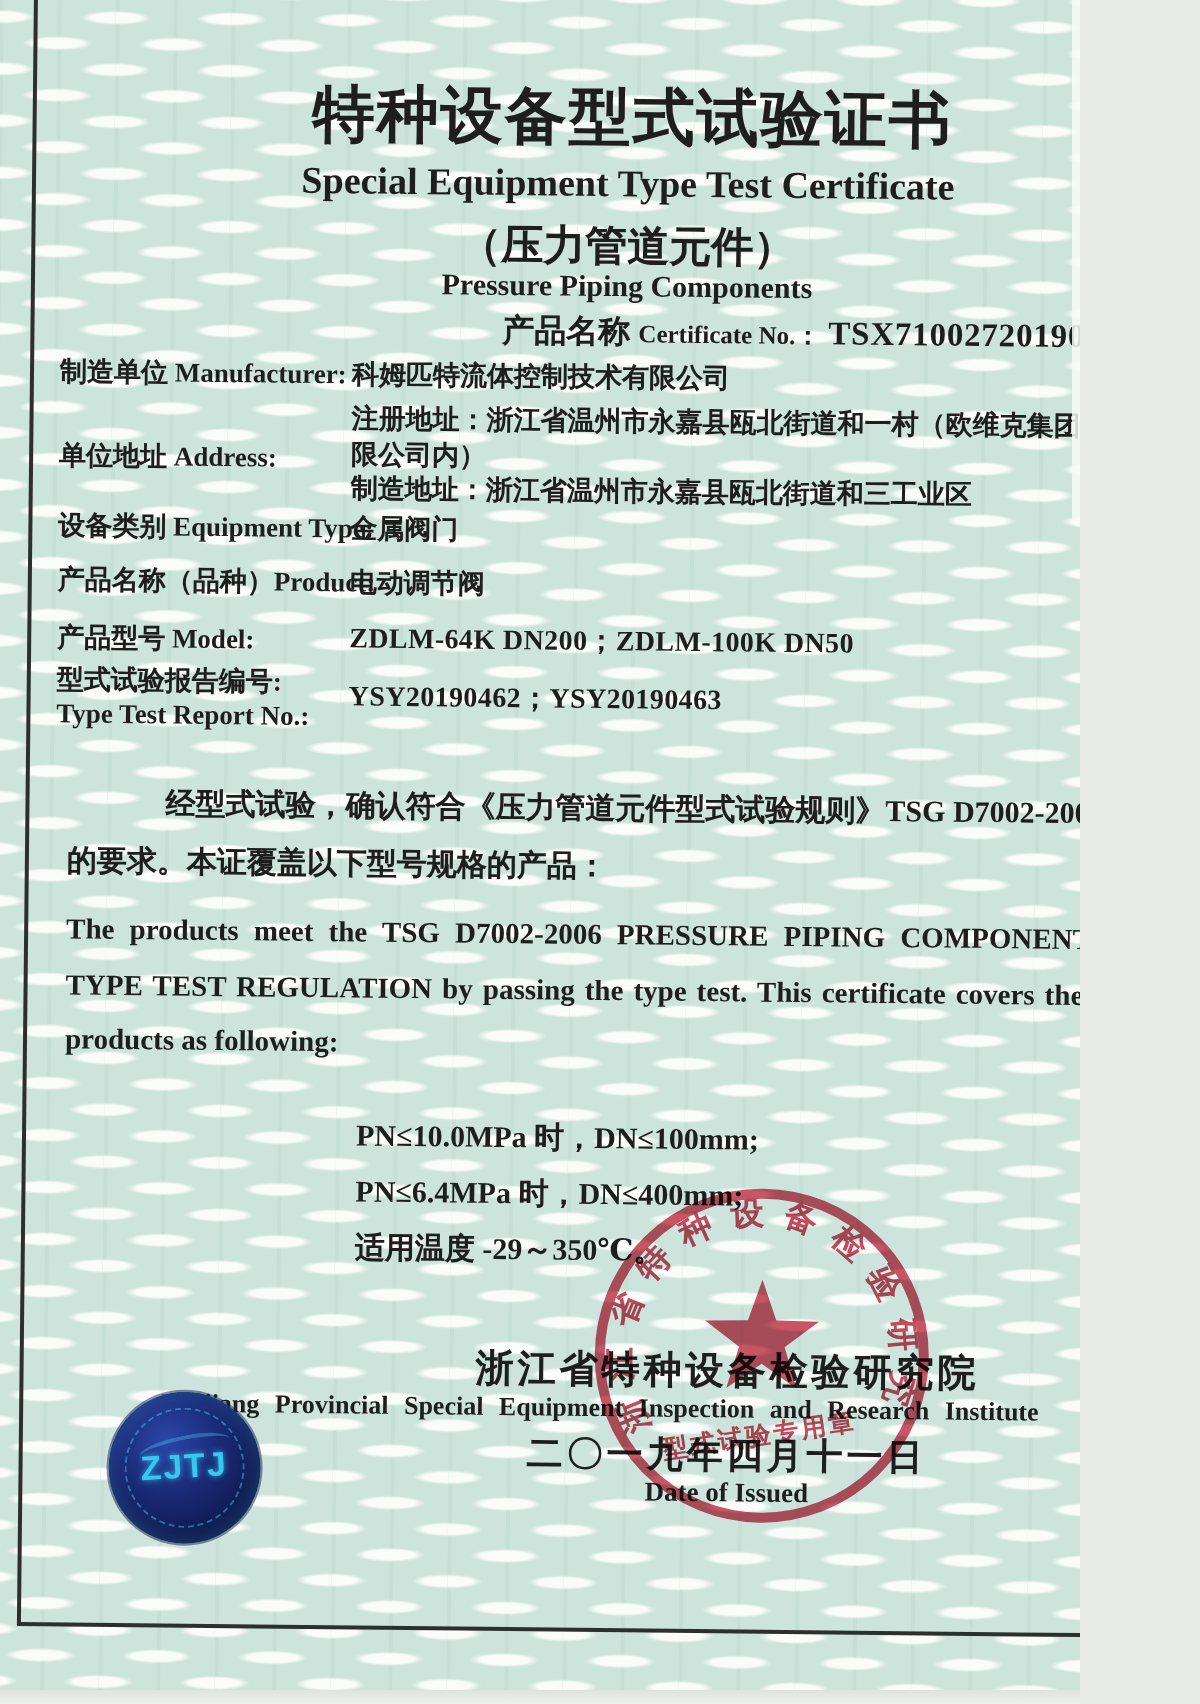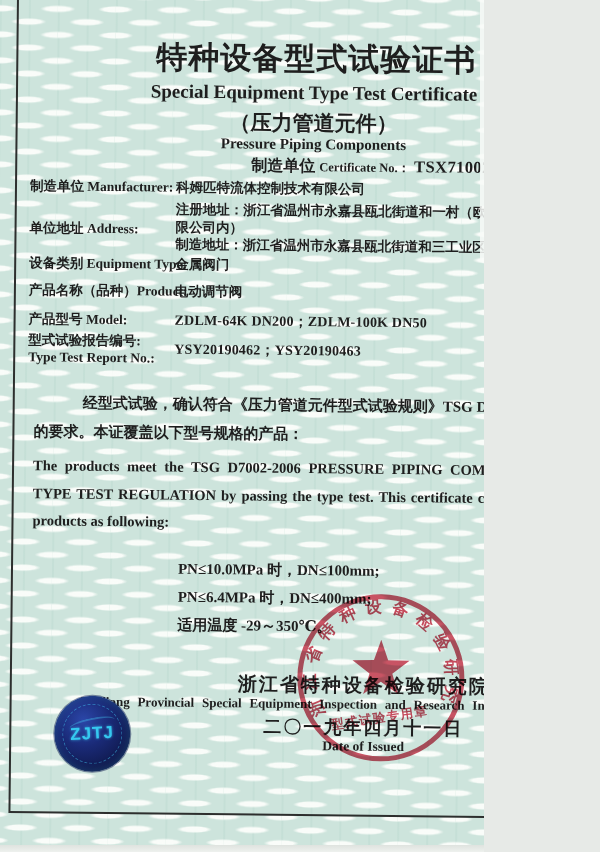--- a/index.html
+++ b/index.html
@@ -3,21 +3,21 @@
 <meta charset="utf-8">
 <style>
   html,body{margin:0;padding:0;}
   body{
     width:600px;height:852px;overflow:hidden;
     background:#e7eae7;
     font-family:"Liberation Serif","DejaVu Serif",serif;
     color:#1e1e1e;
     -webkit-font-smoothing:antialiased;
   }
-  .scan{position:relative;width:484px;height:852px;overflow:hidden;}
+  .scan{position:relative;width:540px;height:852px;overflow:hidden;}
   
   .sheet{
     position:absolute;left:-4px;top:-8px;width:610px;height:860px;
     transform:rotate(0.6deg);transform-origin:50% 45%;
     background-color:#cde4dc;
     background-image:
       radial-gradient(20px 4px at 29px 6.5px,  rgba(251,253,250,.97) 62%, rgba(251,253,250,0) 88%),
       radial-gradient(20px 4px at 0px 19.5px,  rgba(251,253,250,.97) 62%, rgba(251,253,250,0) 88%),
       radial-gradient(20px 4px at 58px 19.5px, rgba(251,253,250,.97) 62%, rgba(251,253,250,0) 88%),
       repeating-linear-gradient(90deg, rgba(150,195,182,.14) 0 2px, rgba(150,195,182,0) 2px 29px);
@@ -82,21 +82,21 @@
 
 <div class="scan">
   <div class="sheet">
     <div class="frame"></div>
 
     <div class="abs center title-cn">特种设备型式试验证书</div>
     <div class="abs center title-en">Special Equipment Type Test Certificate</div>
     <div class="abs center subtitle-cn">（压力管道元件）</div>
     <div class="abs center subtitle-en">Pressure Piping Components</div>
     <div class="abs cert-line">
-      <span class="cert-label-cn">制造单位</span>
+      <span class="cert-label-cn">产品名称</span>
       <span class="cert-label-en">Certificate No.：</span>
       <span class="cert-no">TSX71002720190236</span>
     </div>
 
     <div class="abs flabel" style="top:189px">制造单位 Manufacturer:</div>
     <div class="abs fvalue" style="top:188px">科姆匹特流体控制技术有限公司</div>
 
     <div class="abs flabel" style="top:231px">单位地址 Address:</div>
     <div class="abs fvalue" style="top:210px">
       <div>注册地址：浙江省温州市永嘉县瓯北街道和一村（欧维克集团有限公司内）</div>

